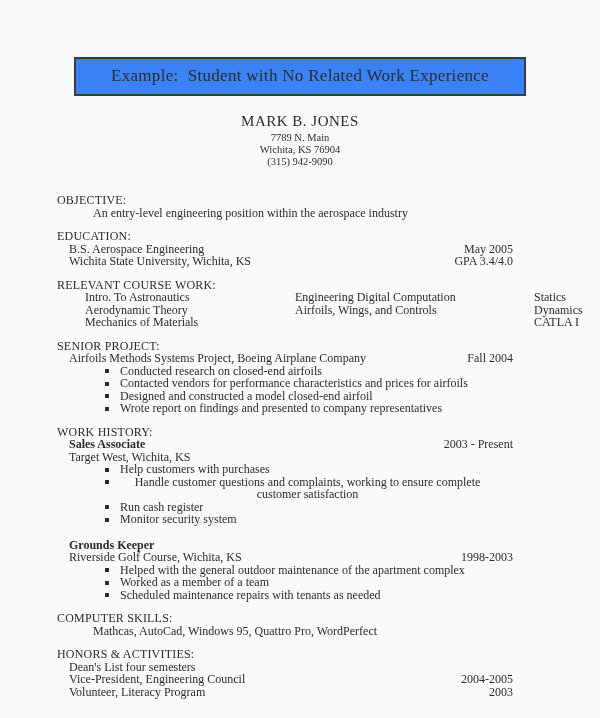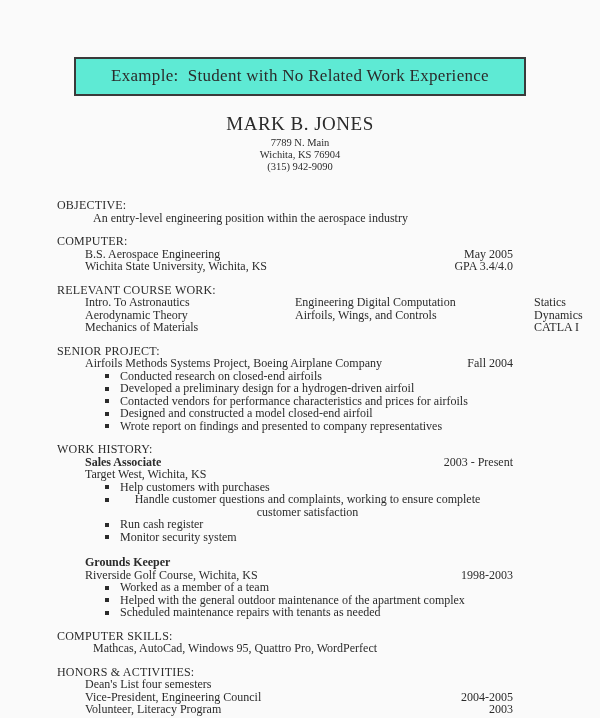--- a/index.html
+++ b/index.html
@@ -10,44 +10,44 @@
     color: #2b2b2b;
     overflow: hidden;
   }
   .page { position: relative; width: 600px; height: 718px; }
 
   .banner {
     margin: 57px auto 0 auto;
     width: 452px;
     box-sizing: border-box;
     border: 2px solid #3a3a3a;
-    background: #5eead4;
+    background: #3b82f6;
     text-align: center;
     font-size: 17px;
     padding: 7px 4px 8px 4px;
     white-space: pre-wrap;
     letter-spacing: 0.3px;
   }
 
   .contact { text-align: center; margin-top: 17px; line-height: 1.15; }
-  .contact .name { font-size: 19px; letter-spacing: 0.5px; margin-bottom: 2px; }
+  .contact .name { font-size: 15px; letter-spacing: 0.5px; margin-bottom: 2px; }
   .contact .line { font-size: 10.5px; }
 
   .content {
     margin: 26px 0 0 57px;
     width: 456px;
     font-size: 12px;
     line-height: 12.5px;
   }
   section { margin-bottom: 11px; }
   .heading { letter-spacing: 0.2px; }
   .indent { margin-left: 36px; }
 
   .row { display: flex; }
-  .row .left { margin-left: 28px; }
+  .row .left { margin-left: 12px; }
   .row .right { margin-left: auto; text-align: left; }
 
   .courses { display: grid; grid-template-columns: 163px 192px auto; margin-left: 28px; gap: 47px; }
   .courses .cell { white-space: nowrap; }
 
   ul.bullets { list-style: none; margin: 0 0 0 46px; padding: 0; }
   ul.bullets li { position: relative; padding-left: 17px; }
   ul.bullets li::before {
     content: ""; position: absolute; left: 2px; top: 4.5px;
     width: 4px; height: 4px; background: #2b2b2b;
@@ -72,21 +72,21 @@
   </div>
 
   <div class="content">
 
     <section>
       <div class="heading">OBJECTIVE:</div>
       <div class="indent">An entry-level engineering position within the aerospace industry</div>
     </section>
 
     <section>
-      <div class="heading">COMPUTER:</div>
+      <div class="heading">EDUCATION:</div>
       <div class="row">
         <span class="left">B.S. Aerospace Engineering</span>
         <span class="right">May 2005</span>
       </div>
       <div class="row">
         <span class="left">Wichita State University, Wichita, KS</span>
         <span class="right">GPA 3.4/4.0</span>
       </div>
     </section>
 
@@ -111,21 +111,20 @@
     </section>
 
     <section>
       <div class="heading">SENIOR PROJECT:</div>
       <div class="row">
         <span class="left">Airfoils Methods Systems Project, Boeing Airplane Company</span>
         <span class="right">Fall 2004</span>
       </div>
       <ul class="bullets">
         <li>Conducted research on closed-end airfoils</li>
-        <li>Developed a preliminary design for a hydrogen-driven airfoil</li>
         <li>Contacted vendors for performance characteristics and prices for airfoils</li>
         <li>Designed and constructed a model closed-end airfoil</li>
         <li>Wrote report on findings and presented to company representatives</li>
       </ul>
     </section>
 
     <section>
       <div class="heading">WORK HISTORY:</div>
 
       <div class="job">
@@ -148,22 +147,22 @@
       <div class="job">
         <div class="row">
           <span class="left bold">Grounds Keeper</span>
           <span class="right"></span>
         </div>
         <div class="row">
           <span class="left">Riverside Golf Course, Wichita, KS</span>
           <span class="right">1998-2003</span>
         </div>
         <ul class="bullets">
+          <li>Helped with the general outdoor maintenance of the apartment complex</li>
           <li>Worked as a member of a team</li>
-          <li>Helped with the general outdoor maintenance of the apartment complex</li>
           <li>Scheduled maintenance repairs with tenants as needed</li>
         </ul>
       </div>
     </section>
 
     <section>
       <div class="heading">COMPUTER SKILLS:</div>
       <div class="indent">Mathcas, AutoCad, Windows 95, Quattro Pro, WordPerfect</div>
     </section>
 

